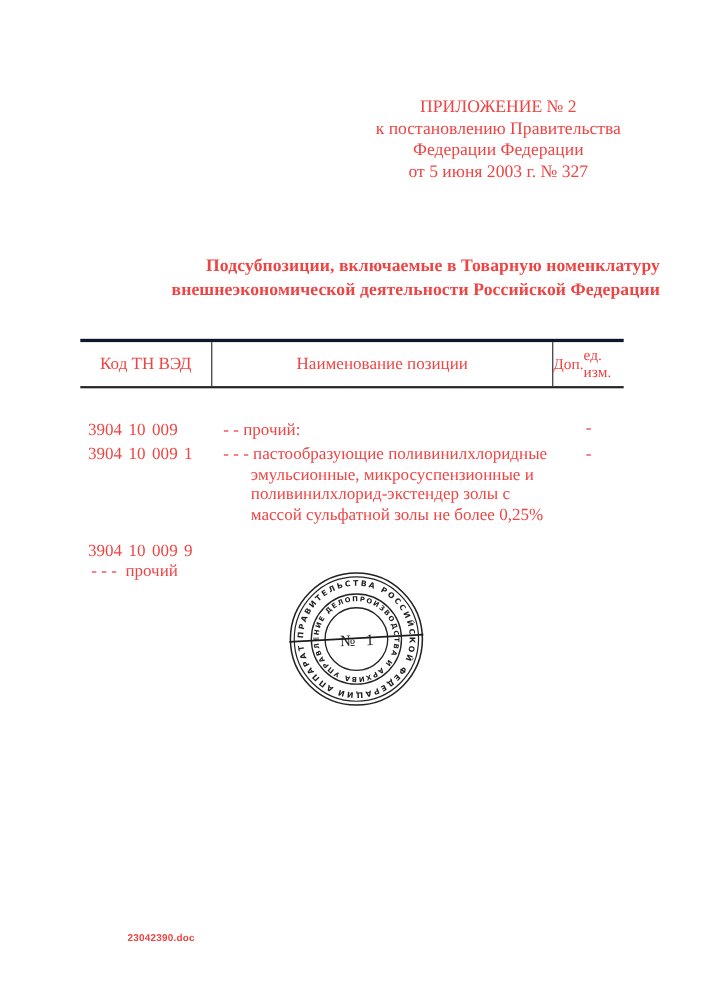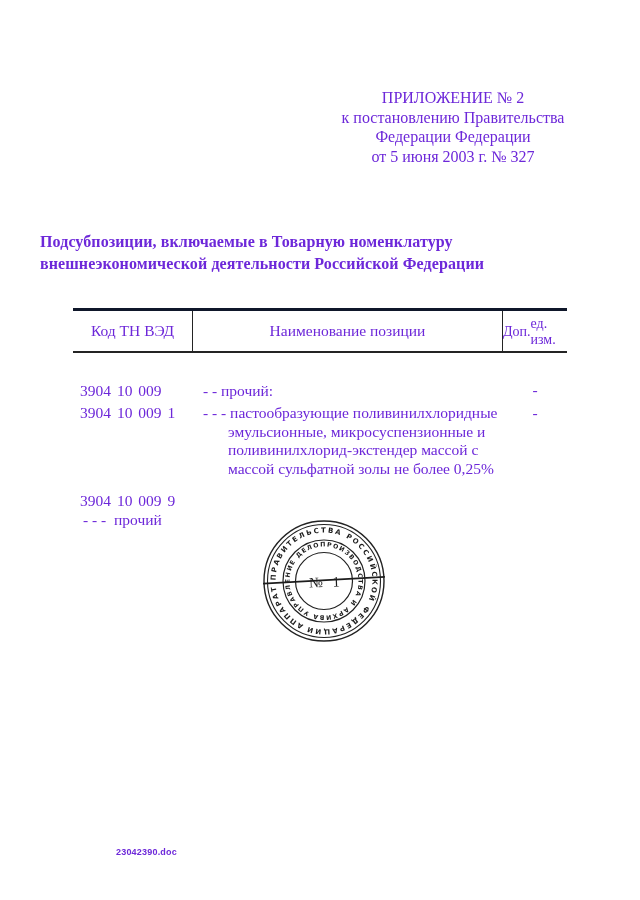--- a/index.html
+++ b/index.html
@@ -1,28 +1,28 @@
 <!DOCTYPE html>
 <html><head>
 <meta charset="utf-8">
 <style>
   html,body{margin:0;padding:0;background:#ffffff;}
   .page{
     position:relative;width:640px;height:900px;background:#ffffff;overflow:hidden;
-    font-family:"Liberation Serif", serif;color:#6d28d9;
+    font-family:"Liberation Serif", serif;color:#ef4444;
   }
   
   .appendix-header{
     position:absolute;top:88px;left:330px;width:246px;
     text-align:center;font-size:16px;line-height:19.5px;
   }
   
   .doc-title{
     position:absolute;top:231px;left:40px;width:560px;
-    text-align:left;font-weight:bold;font-size:16px;line-height:22px;letter-spacing:0.1px;
+    text-align:right;font-weight:bold;font-size:16px;line-height:22px;letter-spacing:0.1px;
   }
   
   .tnved-table{position:absolute;top:308px;left:73px;width:494px;font-size:15.5px;}
   .thead{
     display:flex;align-items:stretch;
     border-top:3px solid #0f172a;border-bottom:2px solid #242424;height:45px;box-sizing:border-box;
   }
   .th{display:flex;align-items:center;justify-content:center;box-sizing:border-box;}
   .th-code{width:120px;border-right:1.5px solid #242424;}
   .th-name{width:310px;border-right:1.5px solid #242424;}
@@ -78,21 +78,21 @@
         <div class="nline">- - прочий:</div>
       </div>
       <div class="c-unit">-</div>
     </div>
 
     <div class="trow r2">
       <div class="c-code">3904 10 009 1</div>
       <div class="c-name">
         <div class="nline">- - - пастообразующие поливинилхлоридные</div>
         <div class="nline cont">эмульсионные, микросуспензионные и</div>
-        <div class="nline cont">поливинилхлорид-экстендер массой с</div>
+        <div class="nline cont">поливинилхлорид-экстендер золы с</div>
         <div class="nline cont">массой сульфатной золы не более 0,25%</div>
       </div>
       <div class="c-unit">-</div>
     </div>
 
     <div class="trow r3">
       <div class="c-code">3904 10 009 9</div>
       <div class="c-name">
         <div class="nline">- - -  прочий</div>
       </div>

